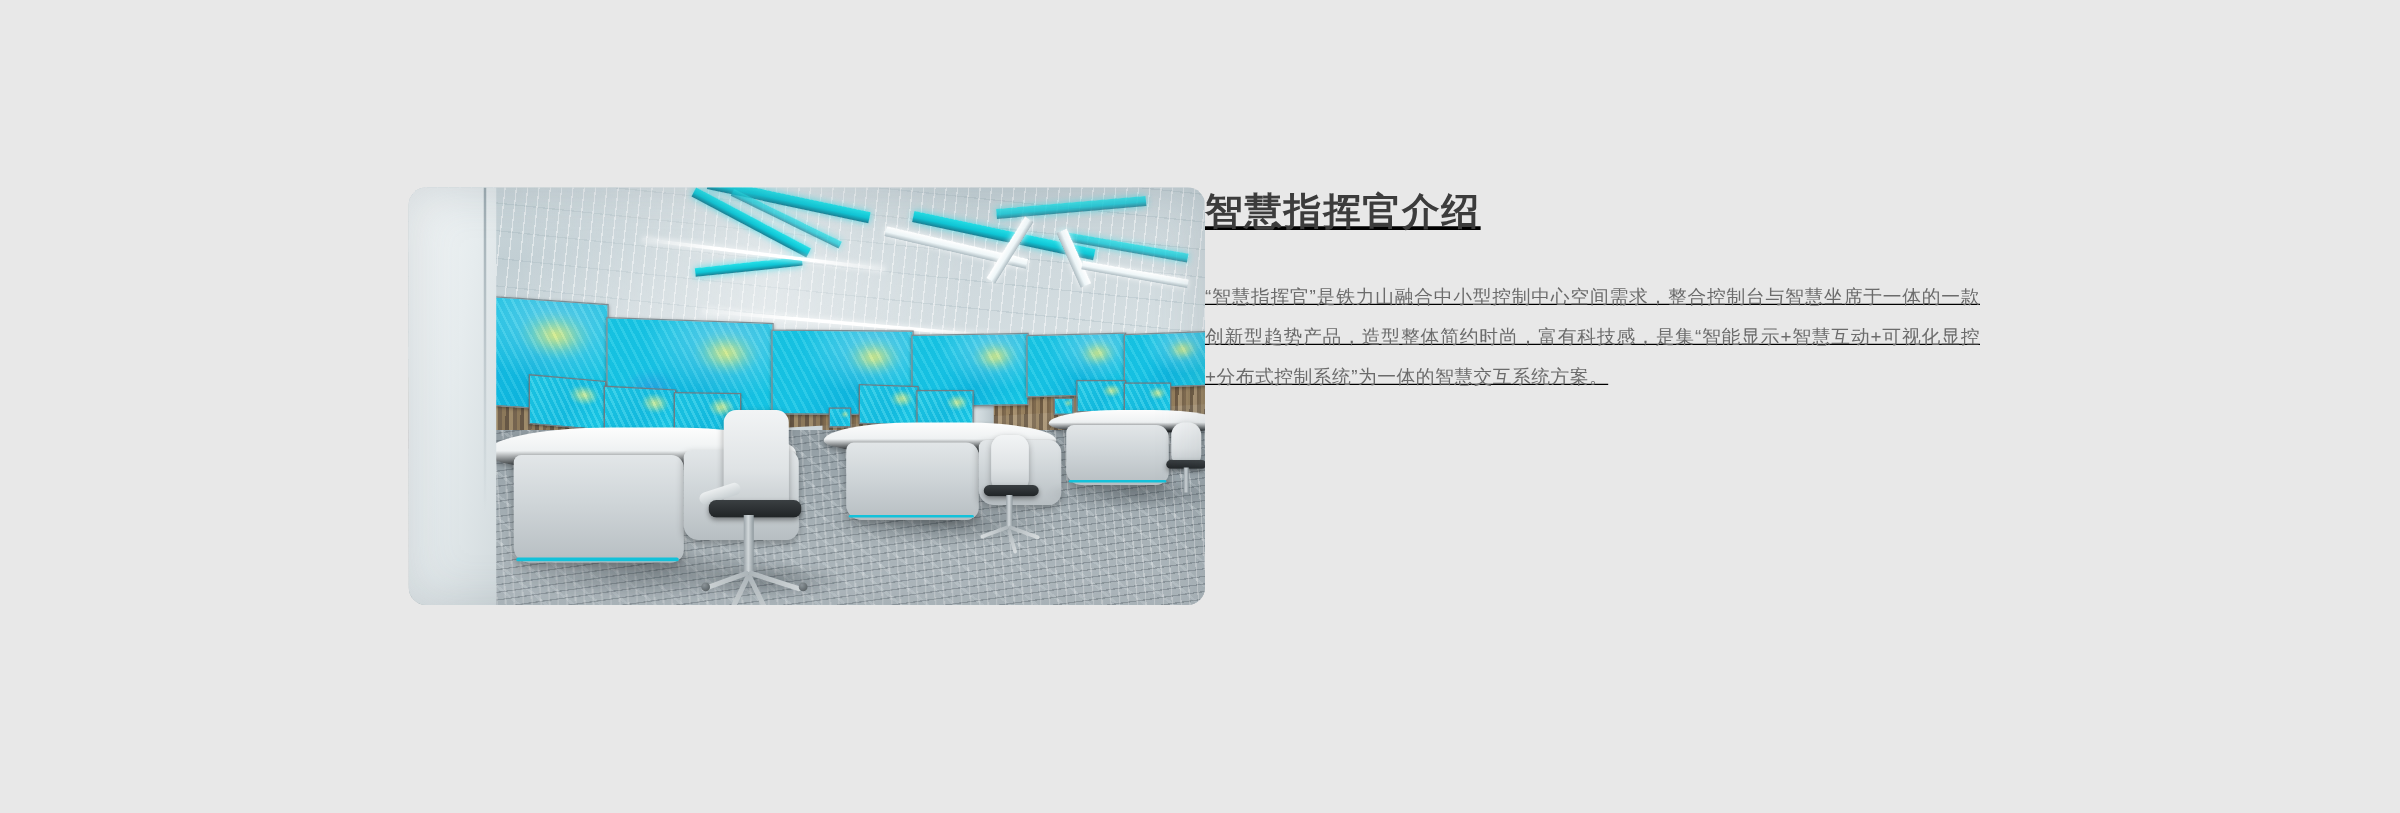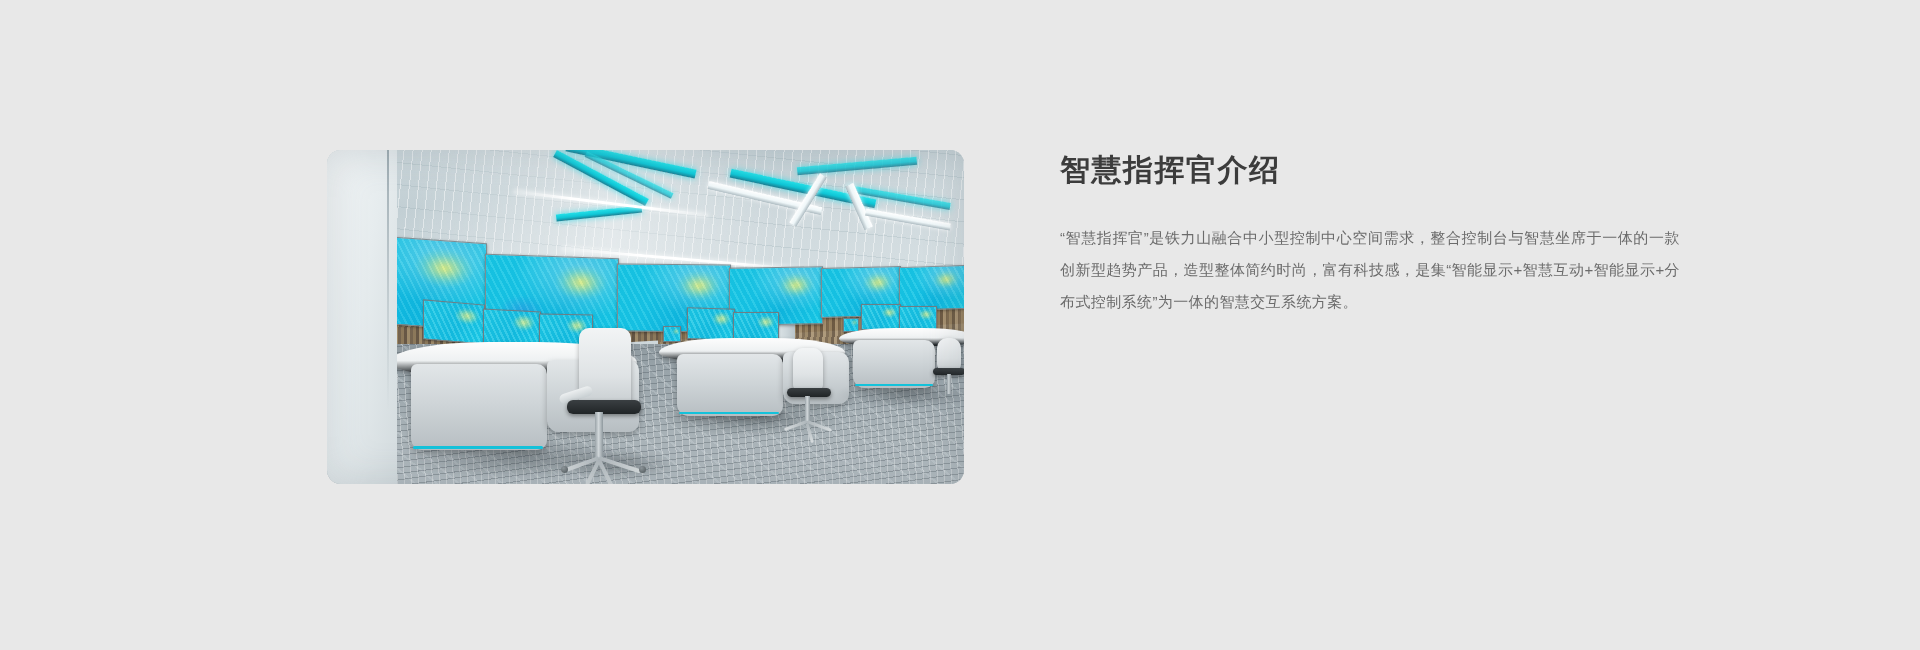--- a/index.html
+++ b/index.html
@@ -296,22 +296,22 @@
   .photo-vignette {
     position: absolute;
     inset: 0;
     box-shadow: inset 0 0 40px rgba(90,105,115,.22);
     pointer-events: none;
   }
 
   
   .text-col {
     flex: 1 1 auto;
-    padding-left: 96px;
     padding-top: 2px;
+    text-decoration: underline;
   }
   .title {
     font-size: 30px;
     font-weight: 700;
     color: #3c3c3c;
     letter-spacing: 1.5px;
     margin: 0 0 34px 0;
     line-height: 1.2;
   }
   .body-text {
@@ -456,17 +456,17 @@
 
         <div class="left-wall"></div>
         <div class="left-wall-edge"></div>
 
         <div class="photo-vignette"></div>
       </div>
     </div>
 
     <div class="text-col">
       <h2 class="title">智慧指挥官介绍</h2>
-      <p class="body-text">“智慧指挥官”是铁力山融合中小型控制中心空间需求，整合控制台与智慧坐席于一体的一款创新型趋势产品，造型整体简约时尚，富有科技感，是集“智能显示+智慧互动+智能显示+分布式控制系统”为一体的智慧交互系统方案。</p>
+      <p class="body-text">“智慧指挥官”是铁力山融合中小型控制中心空间需求，整合控制台与智慧坐席于一体的一款创新型趋势产品，造型整体简约时尚，富有科技感，是集“智能显示+智慧互动+可视化显控+分布式控制系统”为一体的智慧交互系统方案。</p>
     </div>
 
   </div>
 </div>
 
 </body></html>

